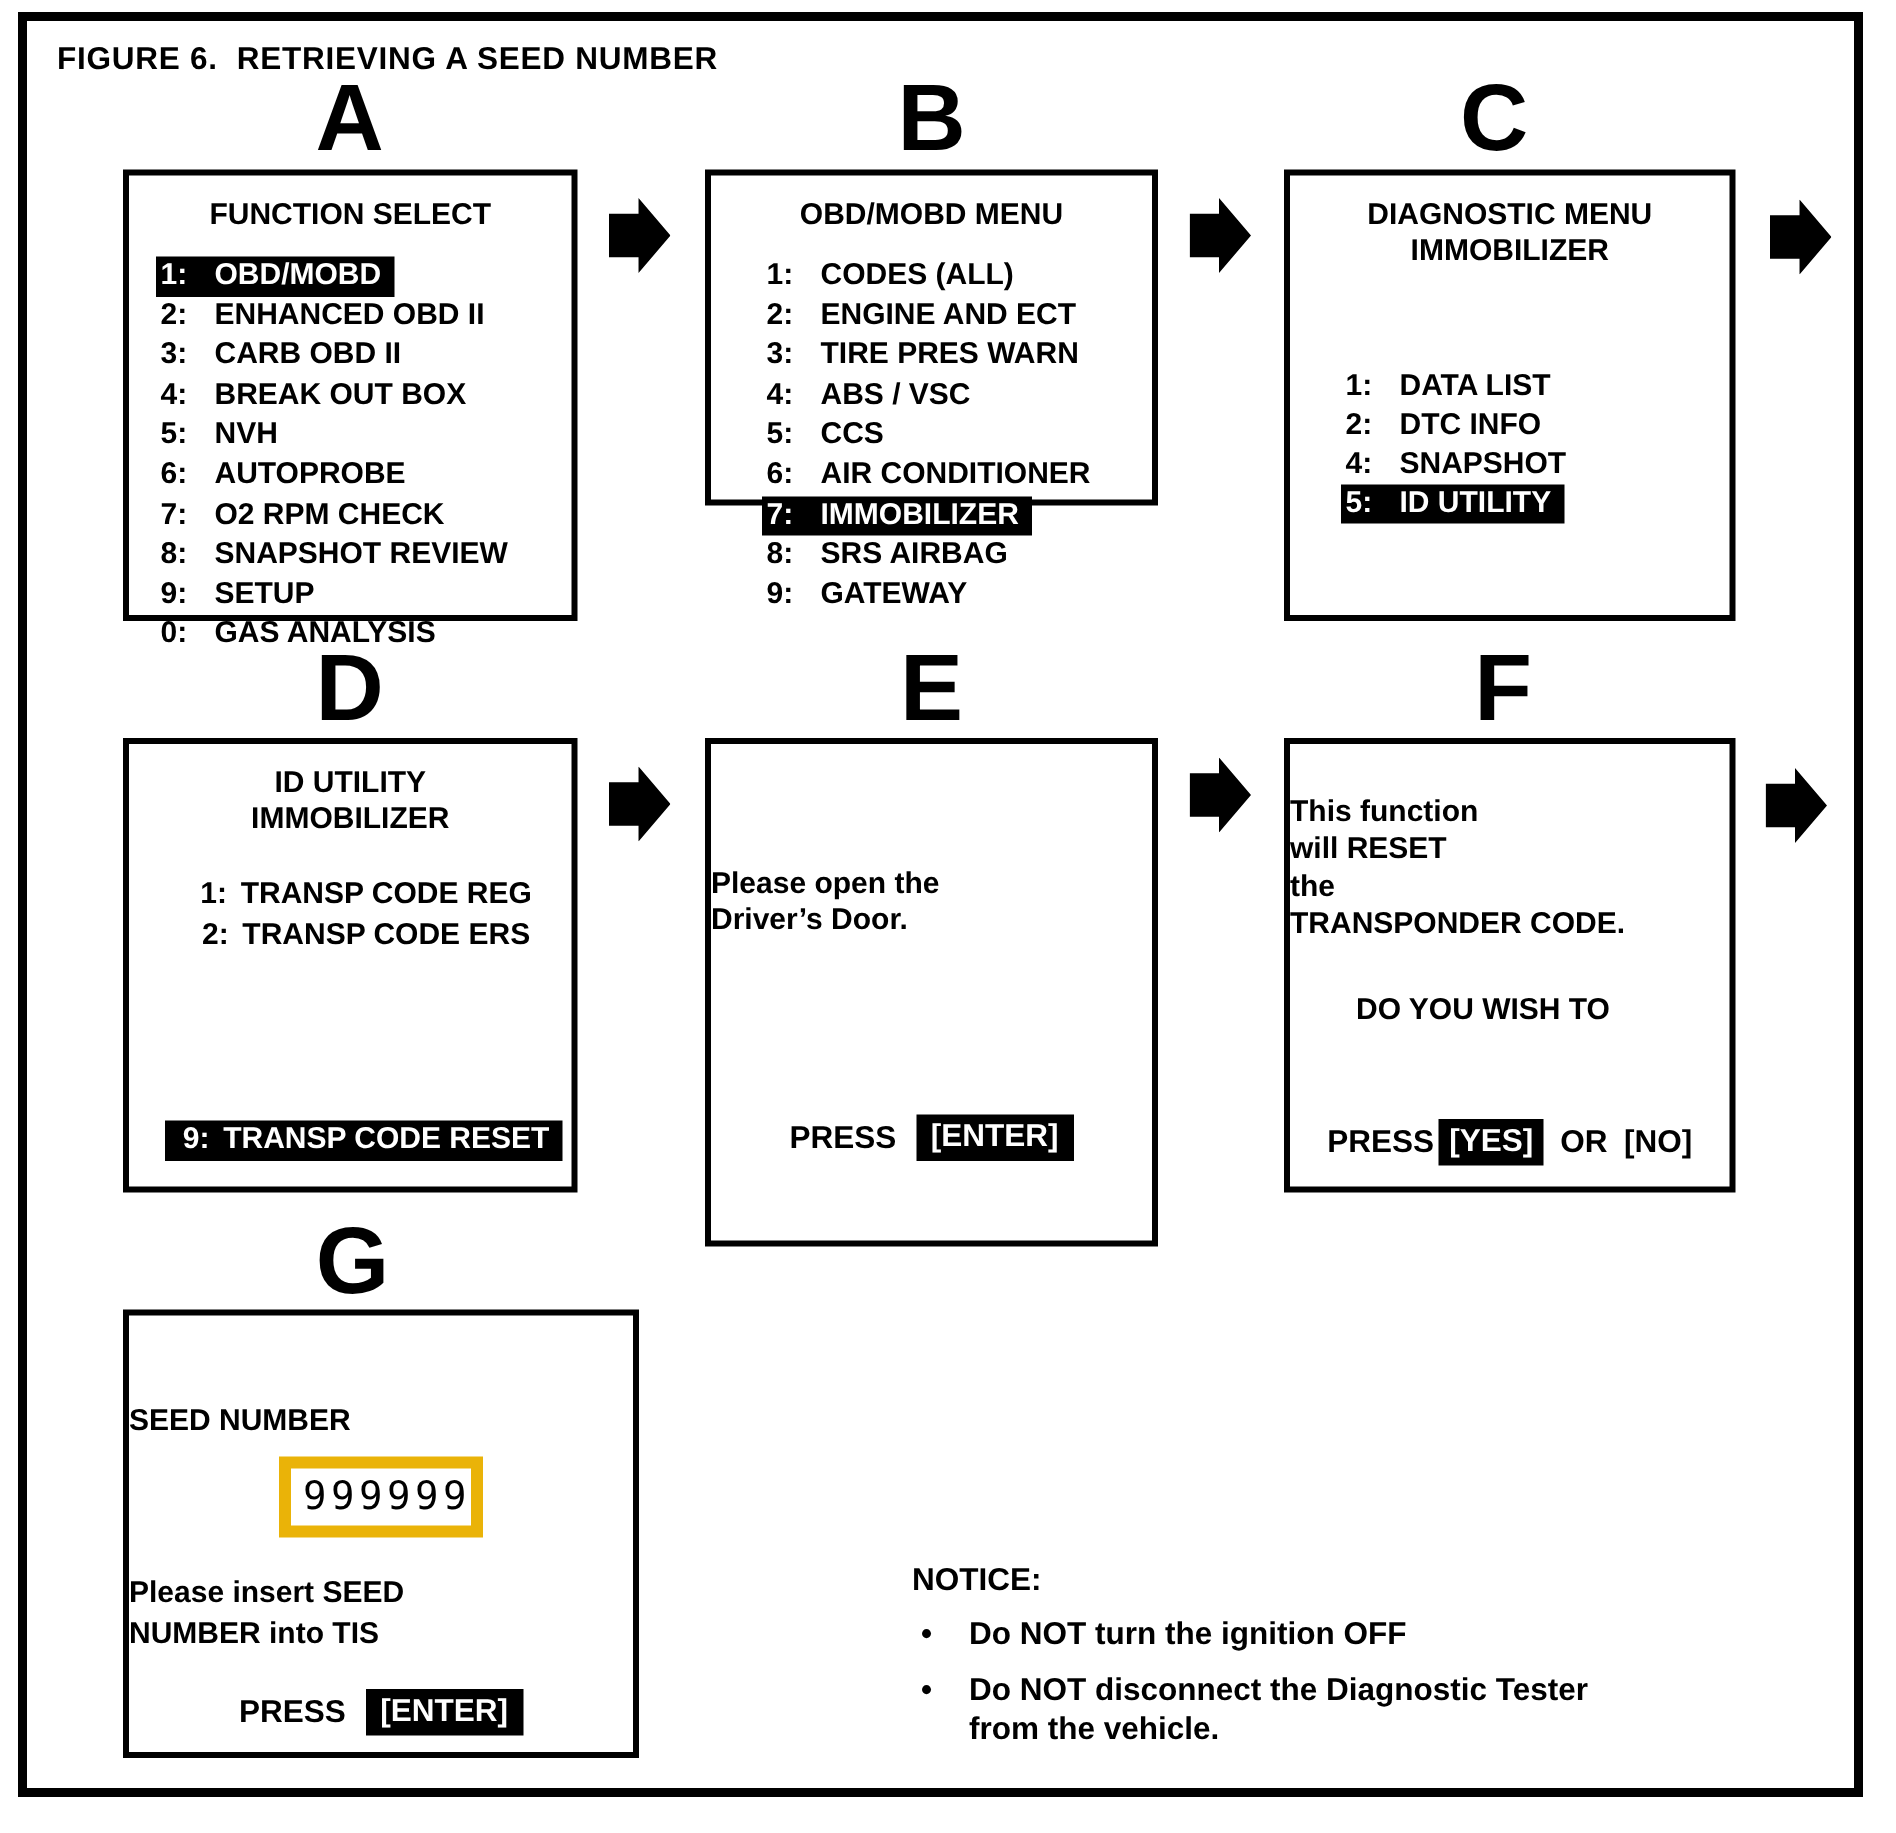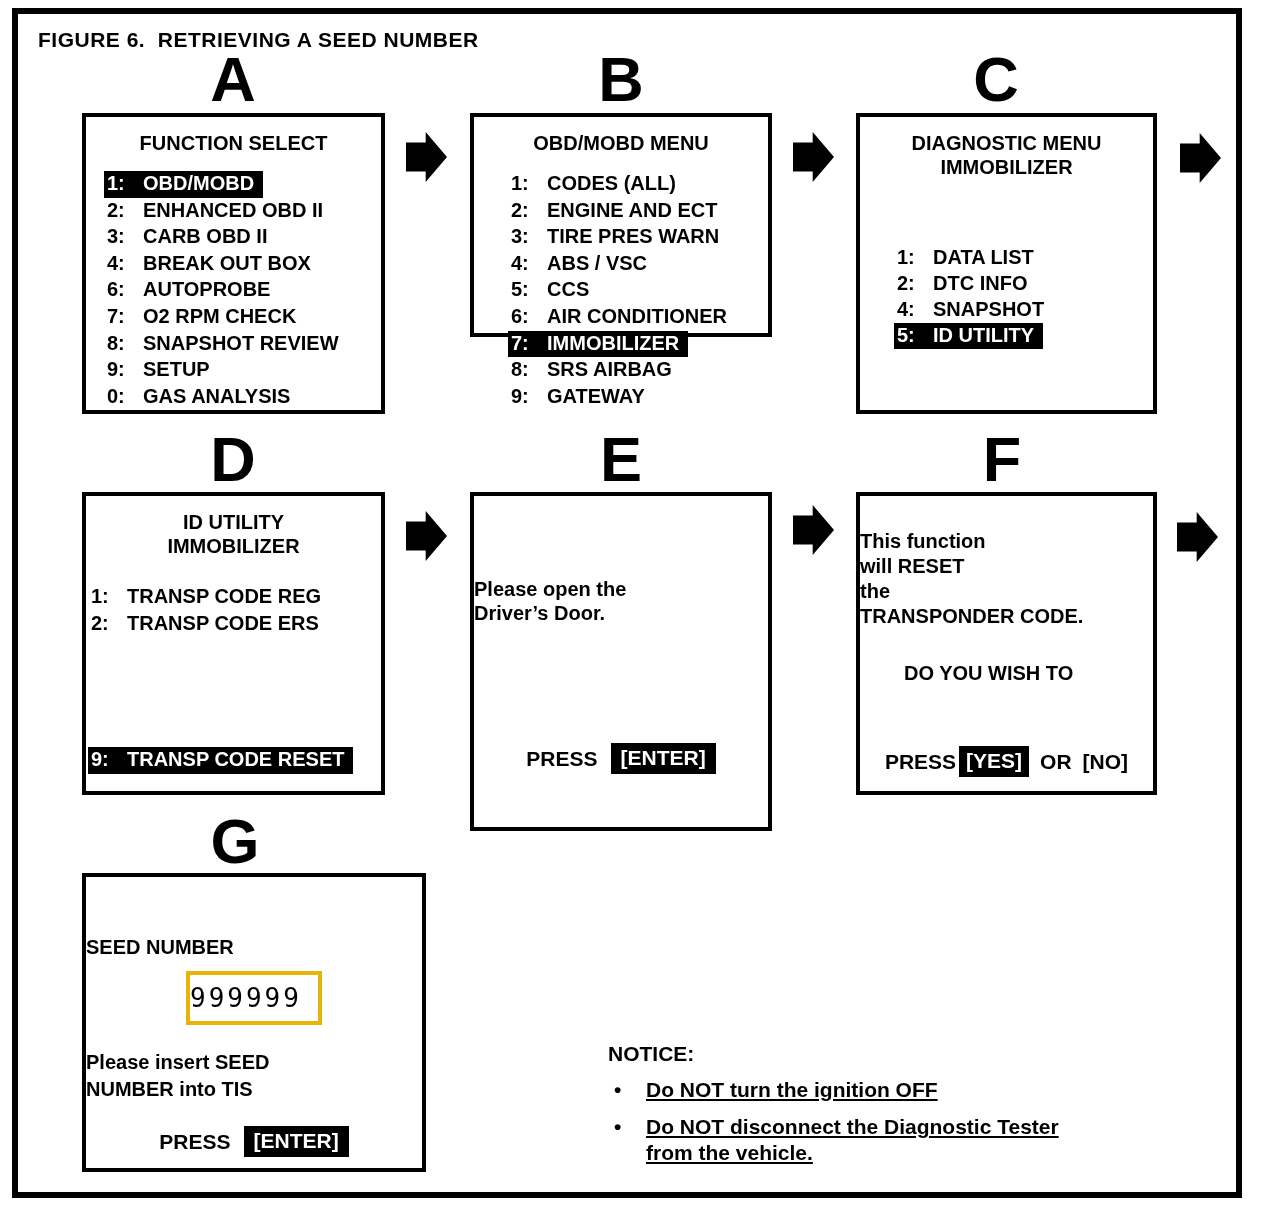--- a/index.html
+++ b/index.html
@@ -31,21 +31,21 @@
     position:absolute;width:41px;height:50px;background:#000;
     clip-path:polygon(0 21%,48% 21%,48% 0,100% 50%,48% 100%,48% 79%,0 79%);
   }
   .ptitle{ text-align:center;margin-top:14px;font-size:20px;line-height:24px; }
   .menu{ margin-top:16px;font-size:20px; }
   .mrow{ line-height:24.6px;white-space:nowrap; }
   .menu-c .mrow{ line-height:24px; }
   .menu-a .mrow{ padding-left:18px; }
   .menu-b .mrow{ padding-left:34px; }
   .menu-c .mrow{ padding-left:34px; }
-  .menu-d .mrow{ padding-left:2px; }
+  .menu-d .mrow{ padding-left:18px;text-align:center; }
   .menu-c{ margin-top:66px; }
   .menu-d{ margin-top:26px; }
   .gap-before{ margin-top:110px; }
   .mline{ display:inline-block;padding:0 9px 2px 3px; }
   .num{ display:inline-block;width:36px; }
   .hl{ background:#000;color:#fff; }
   .center{ text-align:left; }
   .msg{ font-size:20px;line-height:24px; }
   .msg-e{ margin-top:81px; }
   .msg-f{ margin-top:33px;line-height:25px; }
@@ -57,56 +57,57 @@
   }
   .press-e{ top:247px;gap:13px; }
   .press-f{ top:250px;gap:0; }
   .press-g{ top:249px;gap:13px; }
   .key{ display:inline-block;padding:3px 10px 4px 10px; }
   .key-yes{ padding:3px 7px 4px 7px;margin-left:3px; }
   .word-or{ margin-left:11px; }
   .key-no{ margin-left:11px; }
   .g-title{ margin-top:58px;font-size:20px;line-height:24px; }
   .seed-box{
-    width:136px;height:54px;border:4px solid #eab308;box-sizing:border-box;
+    width:136px;height:54px;border:8px solid #eab308;box-sizing:border-box;
     margin:12px auto 0 auto;
-    display:flex;align-items:center;justify-content:flex-start;
+    display:flex;align-items:center;justify-content:flex-end;
   }
   .seed-val{
     font-family:"DejaVu Sans Mono", monospace;font-weight:normal;
     font-size:26px;letter-spacing:3px;
   }
   .msg-g{ margin-top:24px;font-size:20px;line-height:27px; }
   .notice{
     position:absolute;left:608px;top:1042px;font-size:21px;
   }
   .notice-head{ line-height:24px; }
   .nbullet{ display:flex;margin-top:11px;line-height:26px; }
   .bdot{ width:32px;padding-left:6px; }
-  .btext{ line-height:26px;text-decoration:underline; }
+  .btext{ line-height:26px; }
 </style>
 </head>
 <body>
 
 <div id="figure">
   <div class="frame"></div>
 
   <div class="fig-title">FIGURE 6.  RETRIEVING A SEED NUMBER</div>
 
   <div class="letter" style="left:173px;top:48px;">A</div>
   <div class="letter" style="left:561px;top:48px;">B</div>
   <div class="letter" style="left:936px;top:48px;">C</div>
 
   <div class="box" style="left:82px;top:113px;width:303px;height:301px;">
     <div class="ptitle">FUNCTION SELECT</div>
     <div class="menu menu-a">
       <div class="mrow"><span class="mline hl"><span class="num">1:</span><span>OBD/MOBD</span></span></div>
       <div class="mrow"><span class="mline"><span class="num">2:</span><span>ENHANCED OBD II</span></span></div>
       <div class="mrow"><span class="mline"><span class="num">3:</span><span>CARB OBD II</span></span></div>
       <div class="mrow"><span class="mline"><span class="num">4:</span><span>BREAK OUT BOX</span></span></div>
+      <div class="mrow"><span class="mline"><span class="num">5:</span><span>NVH</span></span></div>
       <div class="mrow"><span class="mline"><span class="num">6:</span><span>AUTOPROBE</span></span></div>
       <div class="mrow"><span class="mline"><span class="num">7:</span><span>O2 RPM CHECK</span></span></div>
       <div class="mrow"><span class="mline"><span class="num">8:</span><span>SNAPSHOT REVIEW</span></span></div>
       <div class="mrow"><span class="mline"><span class="num">9:</span><span>SETUP</span></span></div>
       <div class="mrow"><span class="mline"><span class="num">0:</span><span>GAS ANALYSIS</span></span></div>
     </div>
   </div>
 
   <div class="box" style="left:470px;top:113px;width:302px;height:224px;">
     <div class="ptitle">OBD/MOBD MENU</div>

